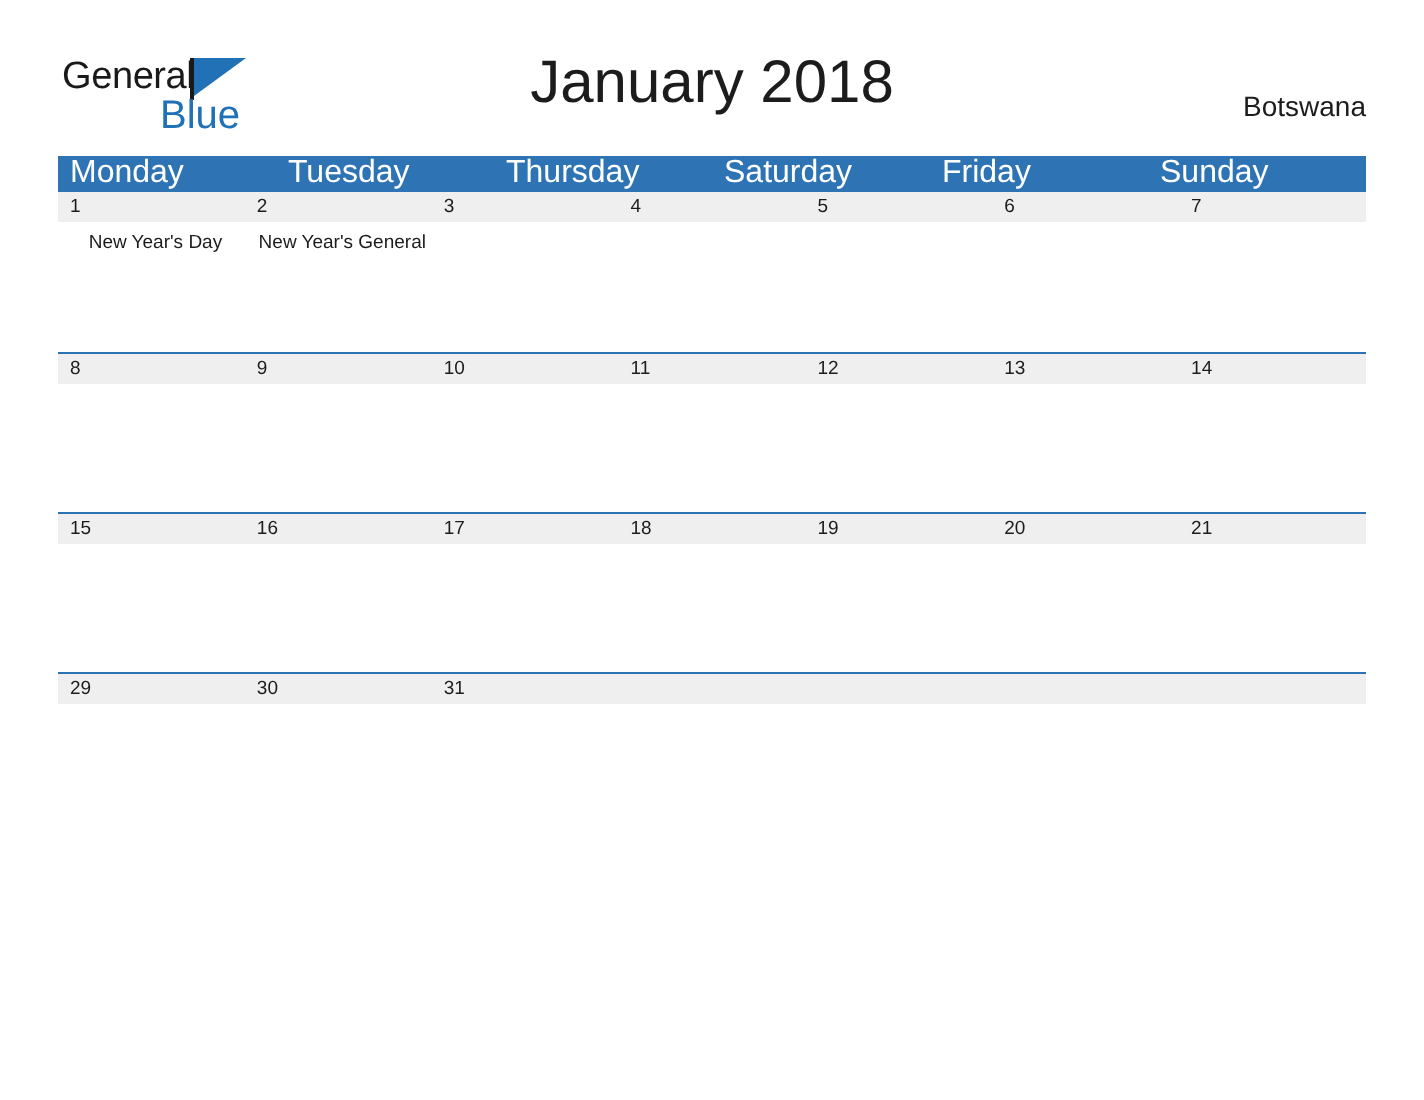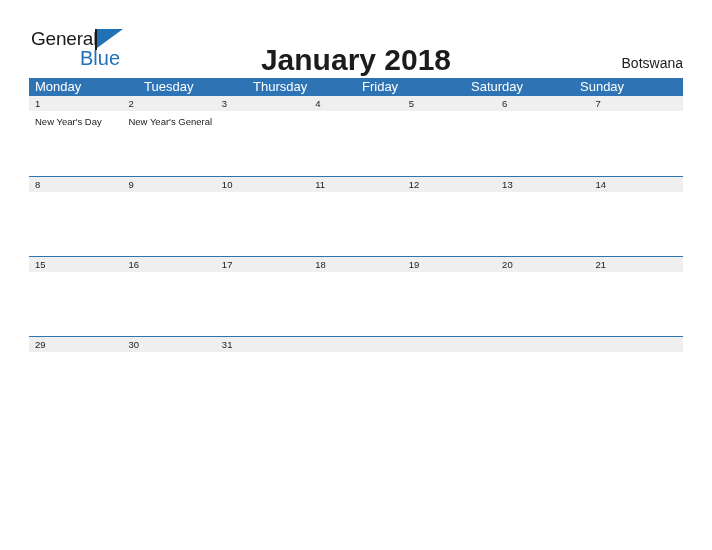--- a/index.html
+++ b/index.html
@@ -70,33 +70,33 @@
     font-size: 20px;
     color: #2071b5;
     font-family: "Liberation Sans", sans-serif;
     line-height: 23px;
     white-space: nowrap;
     margin-left: 28px;
   }
   .title {
     position: absolute;
     left: 0;
-    top: 42px;
+    top: 24px;
     width: 712px;
     text-align: center;
     font-size: 30px;
-    font-weight: 700;
+    font-weight: 400;
     color: #1c1c1c;
     letter-spacing: 0px;
     line-height: 36px;
   }
   .country {
     position: absolute;
     right: 29px;
-    top: 54px;
+    top: 44px;
     font-size: 14px;
     color: #1c1c1c;
     line-height: 18px;
     white-space: nowrap;
   }
 
   
   .calendar {
     position: absolute;
     left: 29px;
@@ -104,21 +104,21 @@
     width: 654px;
   }
   .weekday-row {
     display: flex;
     width: 654px;
     height: 18px;
     background: #2e74b5;
   }
   .weekday {
     flex: 1 1 0;
-    font-size: 13px;
+    font-size: 16px;
     color: #ffffff;
     line-height: 18px;
     padding-left: 6px;
     box-sizing: border-box;
     white-space: nowrap;
     overflow: hidden;
   }
   .week {
     width: 654px;
     position: relative;
@@ -145,20 +145,21 @@
     line-height: 15px;
     padding-left: 6px;
     box-sizing: border-box;
     white-space: nowrap;
   }
   .event-strip {
     display: flex;
     width: 654px;
     padding-top: 4px;
     box-sizing: border-box;
+    text-align: center;
   }
   .event-cell {
     flex: 1 1 0;
     font-size: 9.5px;
     color: #1c1c1c;
     line-height: 13px;
     padding-left: 6px;
     padding-right: 2px;
     box-sizing: border-box;
   }
@@ -182,22 +183,22 @@
     <div class="country">Botswana</div>
 
   </div>
 
   <div class="calendar">
 
     <div class="weekday-row">
       <div class="weekday">Monday</div>
       <div class="weekday">Tuesday</div>
       <div class="weekday">Thursday</div>
+      <div class="weekday">Saturday</div>
       <div class="weekday">Friday</div>
-      <div class="weekday">Saturday</div>
       <div class="weekday">Sunday</div>
     </div>
 
     <div class="week first">
       <div class="date-strip">
         <div class="date-cell">1</div>
         <div class="date-cell">2</div>
         <div class="date-cell">3</div>
         <div class="date-cell">4</div>
         <div class="date-cell">5</div>

